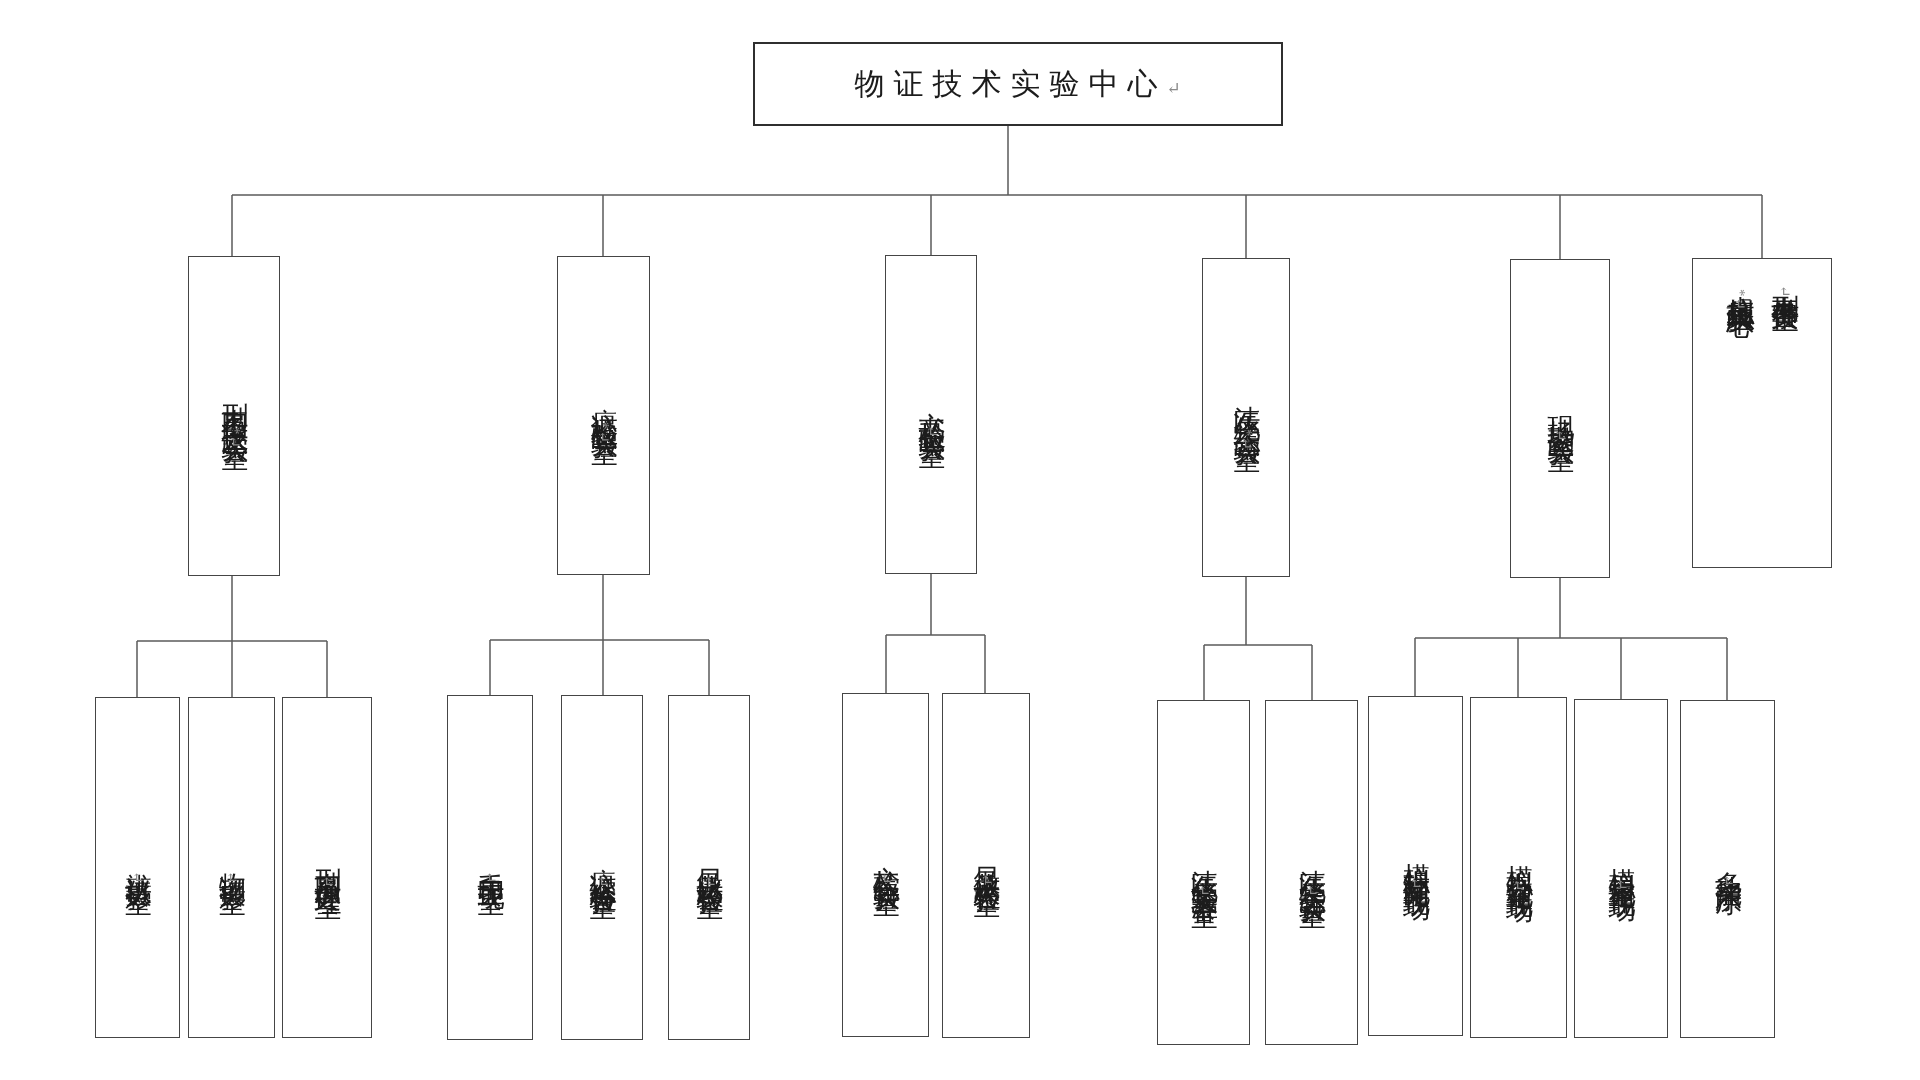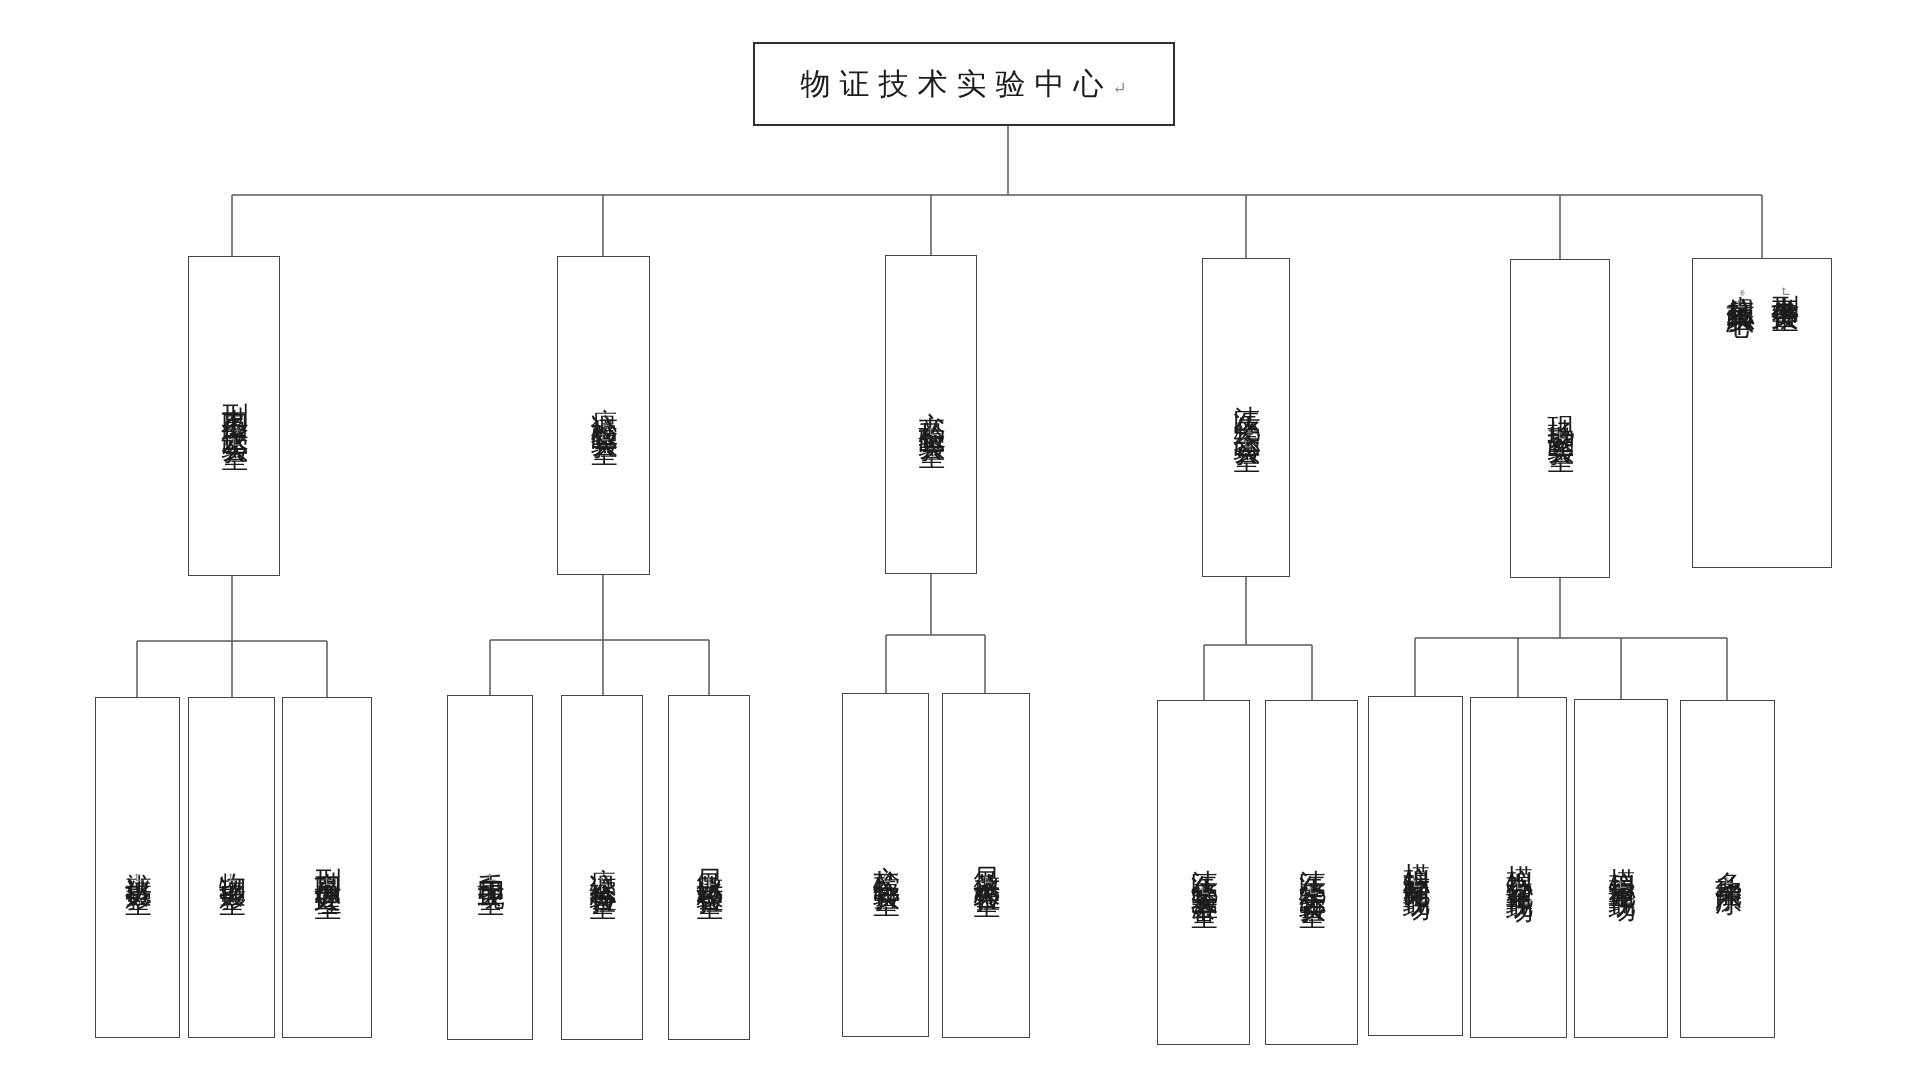--- a/index.html
+++ b/index.html
@@ -103,21 +103,21 @@
     <g>
       <line x1="1560" y1="578" x2="1560" y2="638"></line>
       <line x1="1415" y1="638" x2="1727" y2="638"></line>
       <line x1="1415" y1="638" x2="1415" y2="696"></line>
       <line x1="1518" y1="638" x2="1518" y2="697"></line>
       <line x1="1621" y1="638" x2="1621" y2="699"></line>
       <line x1="1727" y1="638" x2="1727" y2="700"></line>
     </g>
   </svg>
 
-  <div class="node root" style="left:753px;top:42px;width:422px;height:84px">
+  <div class="node root" style="left:753px;top:42px;width:530px;height:84px">
     <div class="htext"><span>物证技术实验中心</span><span class="mark">↵</span></div>
   </div>
 
   <div class="node lvl2" style="left:188px;top:256px;width:92px;height:320px">
     <div class="vtext"><span>刑事图像技术实验室</span><span class="mark">*↵</span></div>
   </div>
   <div class="node lvl2" style="left:557px;top:256px;width:93px;height:319px">
     <div class="vtext"><span>痕迹检验实验室</span><span class="mark">*↵</span></div>
   </div>
   <div class="node lvl2" style="left:885px;top:255px;width:92px;height:319px">

